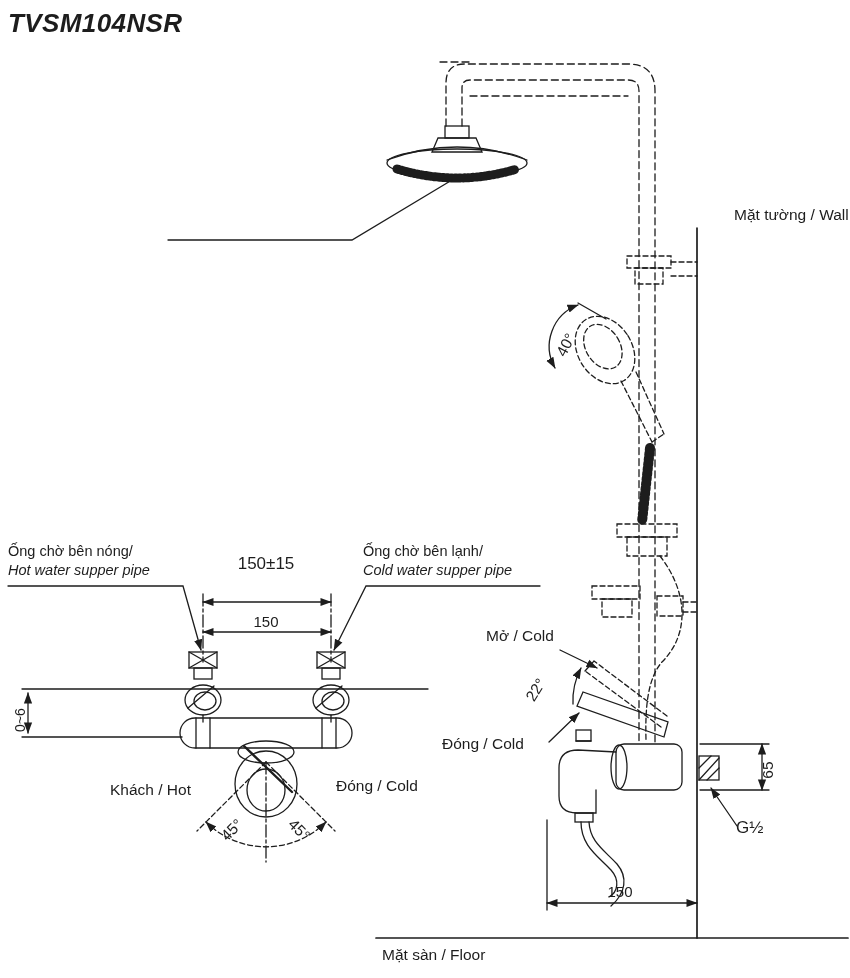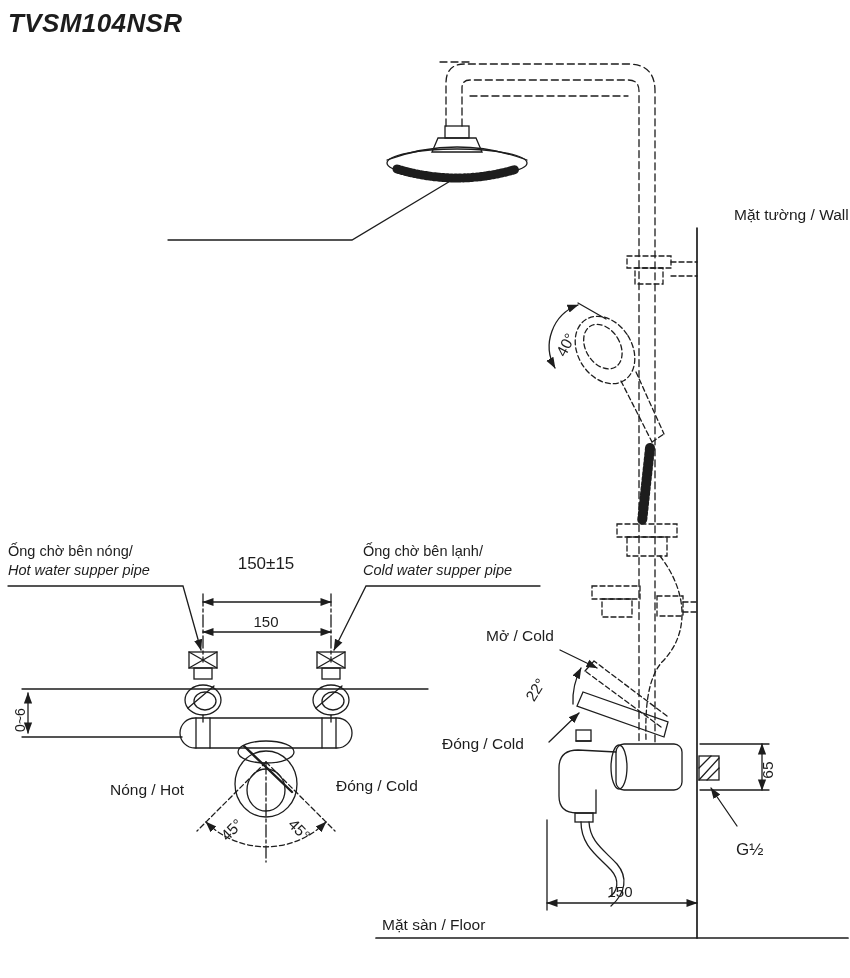--- a/index.html
+++ b/index.html
@@ -235,26 +235,26 @@
   <div class="lbl ctr" style="left:251px;top:612px;width:30px;font-size:15px">150</div>
 
   <div class="lbl rot" style="left:0px;top:710px;width:40px;font-size:14px;transform:rotate(-90deg)">0~6</div>
 
   <div class="lbl rot" style="left:549px;top:335px;width:34px;transform:rotate(-62deg)">40°</div>
 
   <div class="lbl" style="left:486px;top:626px">Mở / Cold</div>
   <div class="lbl rot" style="left:519px;top:680px;width:34px;transform:rotate(-58deg)">22°</div>
   <div class="lbl" style="left:442px;top:734px">Đóng / Cold</div>
 
-  <div class="lbl" style="left:110px;top:780px">Nóng / Hot</div>
+  <div class="lbl" style="left:110px;top:780px">Khách / Hot</div>
   <div class="lbl" style="left:336px;top:776px">Đóng / Cold</div>
 
   <div class="lbl rot" style="left:215px;top:820px;width:34px;transform:rotate(-45deg)">45°</div>
   <div class="lbl rot" style="left:282px;top:820px;width:34px;transform:rotate(45deg)">45°</div>
 
   <div class="lbl rot" style="left:756px;top:760px;width:24px;transform:rotate(-90deg)">65</div>
-  <div class="lbl" style="left:736px;top:840px;font-size:17px">G½</div>
+  <div class="lbl" style="left:736px;top:818px;font-size:17px">G½</div>
 
   <div class="lbl ctr" style="left:600px;top:882px;width:40px;font-size:15px">150</div>
 
-  <div class="lbl" style="left:382px;top:915px">Mặt sàn / Floor</div>
+  <div class="lbl" style="left:382px;top:945px">Mặt sàn / Floor</div>
 
 </div>
 
 </body></html>

